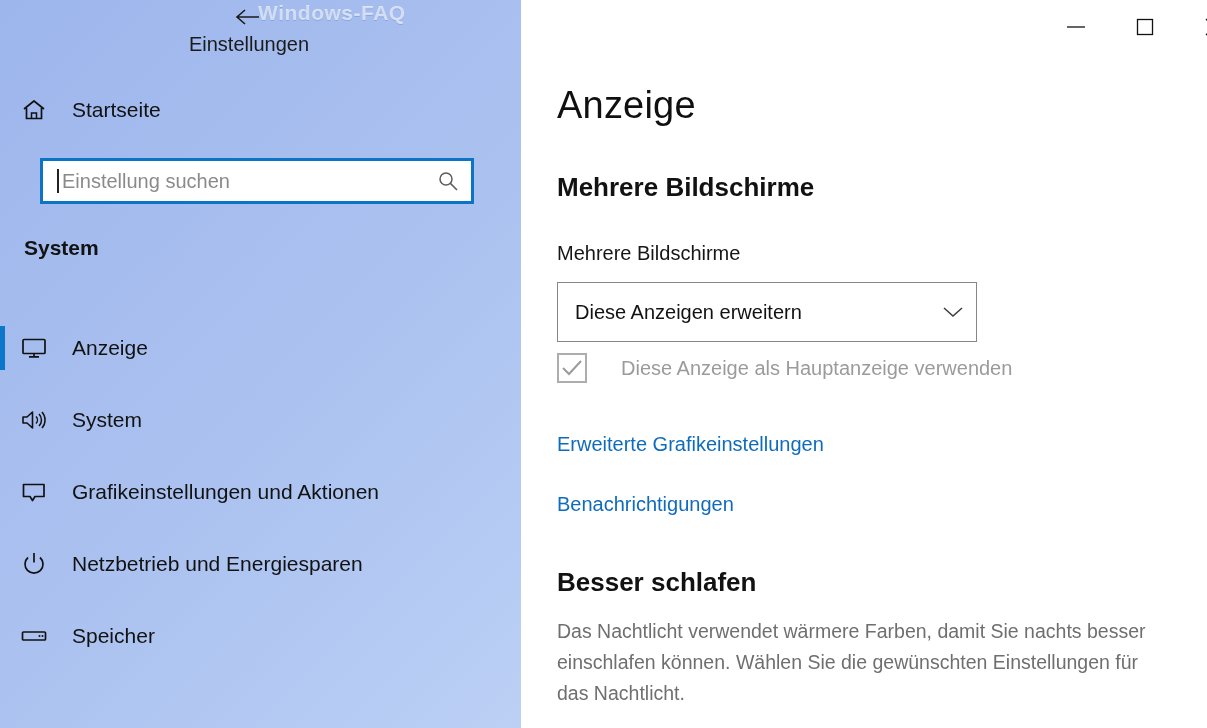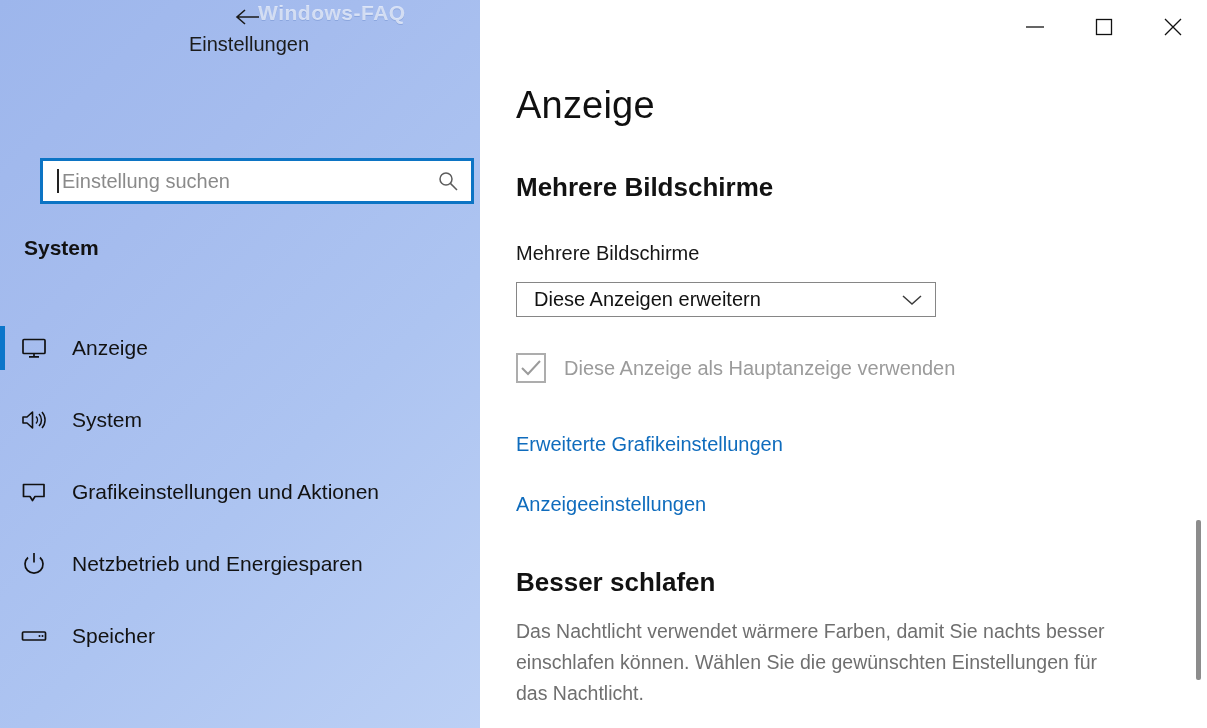--- a/index.html
+++ b/index.html
@@ -12,21 +12,21 @@
   #app {
     position: relative;
     width: 1207px; height: 728px;
     display: flex;
     background: #ffffff;
   }
 
   
   #sidebar {
     position: relative;
-    width: 480px; height: 728px;
+    width: 521px; height: 728px;
     background: linear-gradient(135deg, #9db6ec 0%, #a5bcee 30%, #adc4f1 62%, #bcd0f5 100%);
     flex: none;
     overflow: hidden;
   }
   #watermark {
     position: absolute;
     left: 258px; top: 1px;
     width: 170px; height: 28px;
     font-size: 21px;
     font-weight: bold;
@@ -131,40 +131,40 @@
   #sect1-title {
     position: absolute; left: 36px; top: 172px;
     font-size: 26px; color: #121212;
   }
   #dd-label {
     position: absolute; left: 36px; top: 242px;
     font-size: 20px; color: #161616;
   }
   #dropdown {
     position: absolute; left: 36px; top: 282px;
-    width: 420px; height: 35px;
+    width: 420px; height: 60px;
     border: 1px solid #868686;
     background: #ffffff;
     display: flex; align-items: center;
   }
   #dd-value { font-size: 20px; color: #121212; margin-left: 17px; flex:1; }
   #dd-chevron { width: 46px; display:flex; align-items:center; justify-content:center; }
 
   #checkbox-row {
     position: absolute; left: 36px; top: 353px;
     display: flex; align-items: center;
   }
   #checkbox-box {
     width: 30px; height: 30px;
     border: 2px solid #adadad;
     background: #ffffff;
     display:flex; align-items:center; justify-content:center;
     flex:none;
   }
-  #checkbox-label { font-size: 20px; color: #9b9b9b; margin-left: 18px; white-space: nowrap; }
+  #checkbox-label { font-size: 20px; color: #9b9b9b; margin-left: 34px; white-space: nowrap; }
 
   .link {
     position: absolute; left: 36px;
     font-size: 20px; color: #0f6cbd;
     text-decoration: none; white-space: nowrap;
   }
   #link-advanced { top: 433px; }
   #link-graphics { top: 493px; }
 
   #sect2-title {
@@ -200,20 +200,30 @@
 
     <div id="titlebar-left">
       <div id="back-btn">
         <svg width="26" height="20" viewBox="0 0 26 20">
           <path d="M11 3 L3 10 L11 17 M3 10 L25 10" stroke="#1b1b1b" stroke-width="1.6" fill="none"></path>
         </svg>
       </div>
       <div id="settings-title">Einstellungen</div>
     </div>
 
+    <div class="home-row">
+      <span class="ico">
+        <svg width="26" height="24" viewBox="0 0 26 24">
+          <path d="M3 11 L13 3 L23 11" stroke="#111" stroke-width="1.7" fill="none" stroke-linejoin="round"></path>
+          <path d="M5.5 10 L5.5 20.5 L20.5 20.5 L20.5 10" stroke="#111" stroke-width="1.7" fill="none"></path>
+          <path d="M10.5 20.5 L10.5 15 L15.5 15 L15.5 20.5" stroke="#111" stroke-width="1.5" fill="none"></path>
+        </svg>
+      </span>
+      <span class="lbl">Startseite</span>
+    </div>
 
     <div id="search-wrap">
       <div id="search-caret"></div>
       <input id="search-input" type="text" placeholder="Einstellung suchen" style="">
       <span id="search-icon">
         <svg width="22" height="22" viewBox="0 0 22 22">
           <circle cx="9" cy="9" r="6" stroke="#5c5c5c" stroke-width="1.5" fill="none"></circle>
           <path d="M13.4 13.4 L20 20" stroke="#5c5c5c" stroke-width="1.5" fill="none"></path>
         </svg>
       </span>
@@ -322,21 +332,21 @@
     <div id="checkbox-row">
       <span id="checkbox-box">
         <svg width="22" height="18" viewBox="0 0 22 18">
           <path d="M2 9 L8 15 L20 2" stroke="#9b9b9b" stroke-width="2" fill="none"></path>
         </svg>
       </span>
       <span id="checkbox-label">Diese Anzeige als Hauptanzeige verwenden</span>
     </div>
 
     <a href="#" class="link" id="link-advanced">Erweiterte Grafikeinstellungen</a>
-    <a href="#" class="link" id="link-graphics">Anzeigeeinstellungen</a>
+    <a href="#" class="link" id="link-graphics">Benachrichtigungen</a>
 
     <h2 id="sect2-title">Besser schlafen</h2>
     <p id="sect2-body">Das Nachtlicht verwendet wärmere Farben, damit Sie nachts besser einschlafen können. Wählen Sie die gewünschten Einstellungen für das Nachtlicht.</p>
 
     <div id="scrollbar-track">
       <div id="scrollbar-thumb"></div>
     </div>
 
   </div>
 </div>

